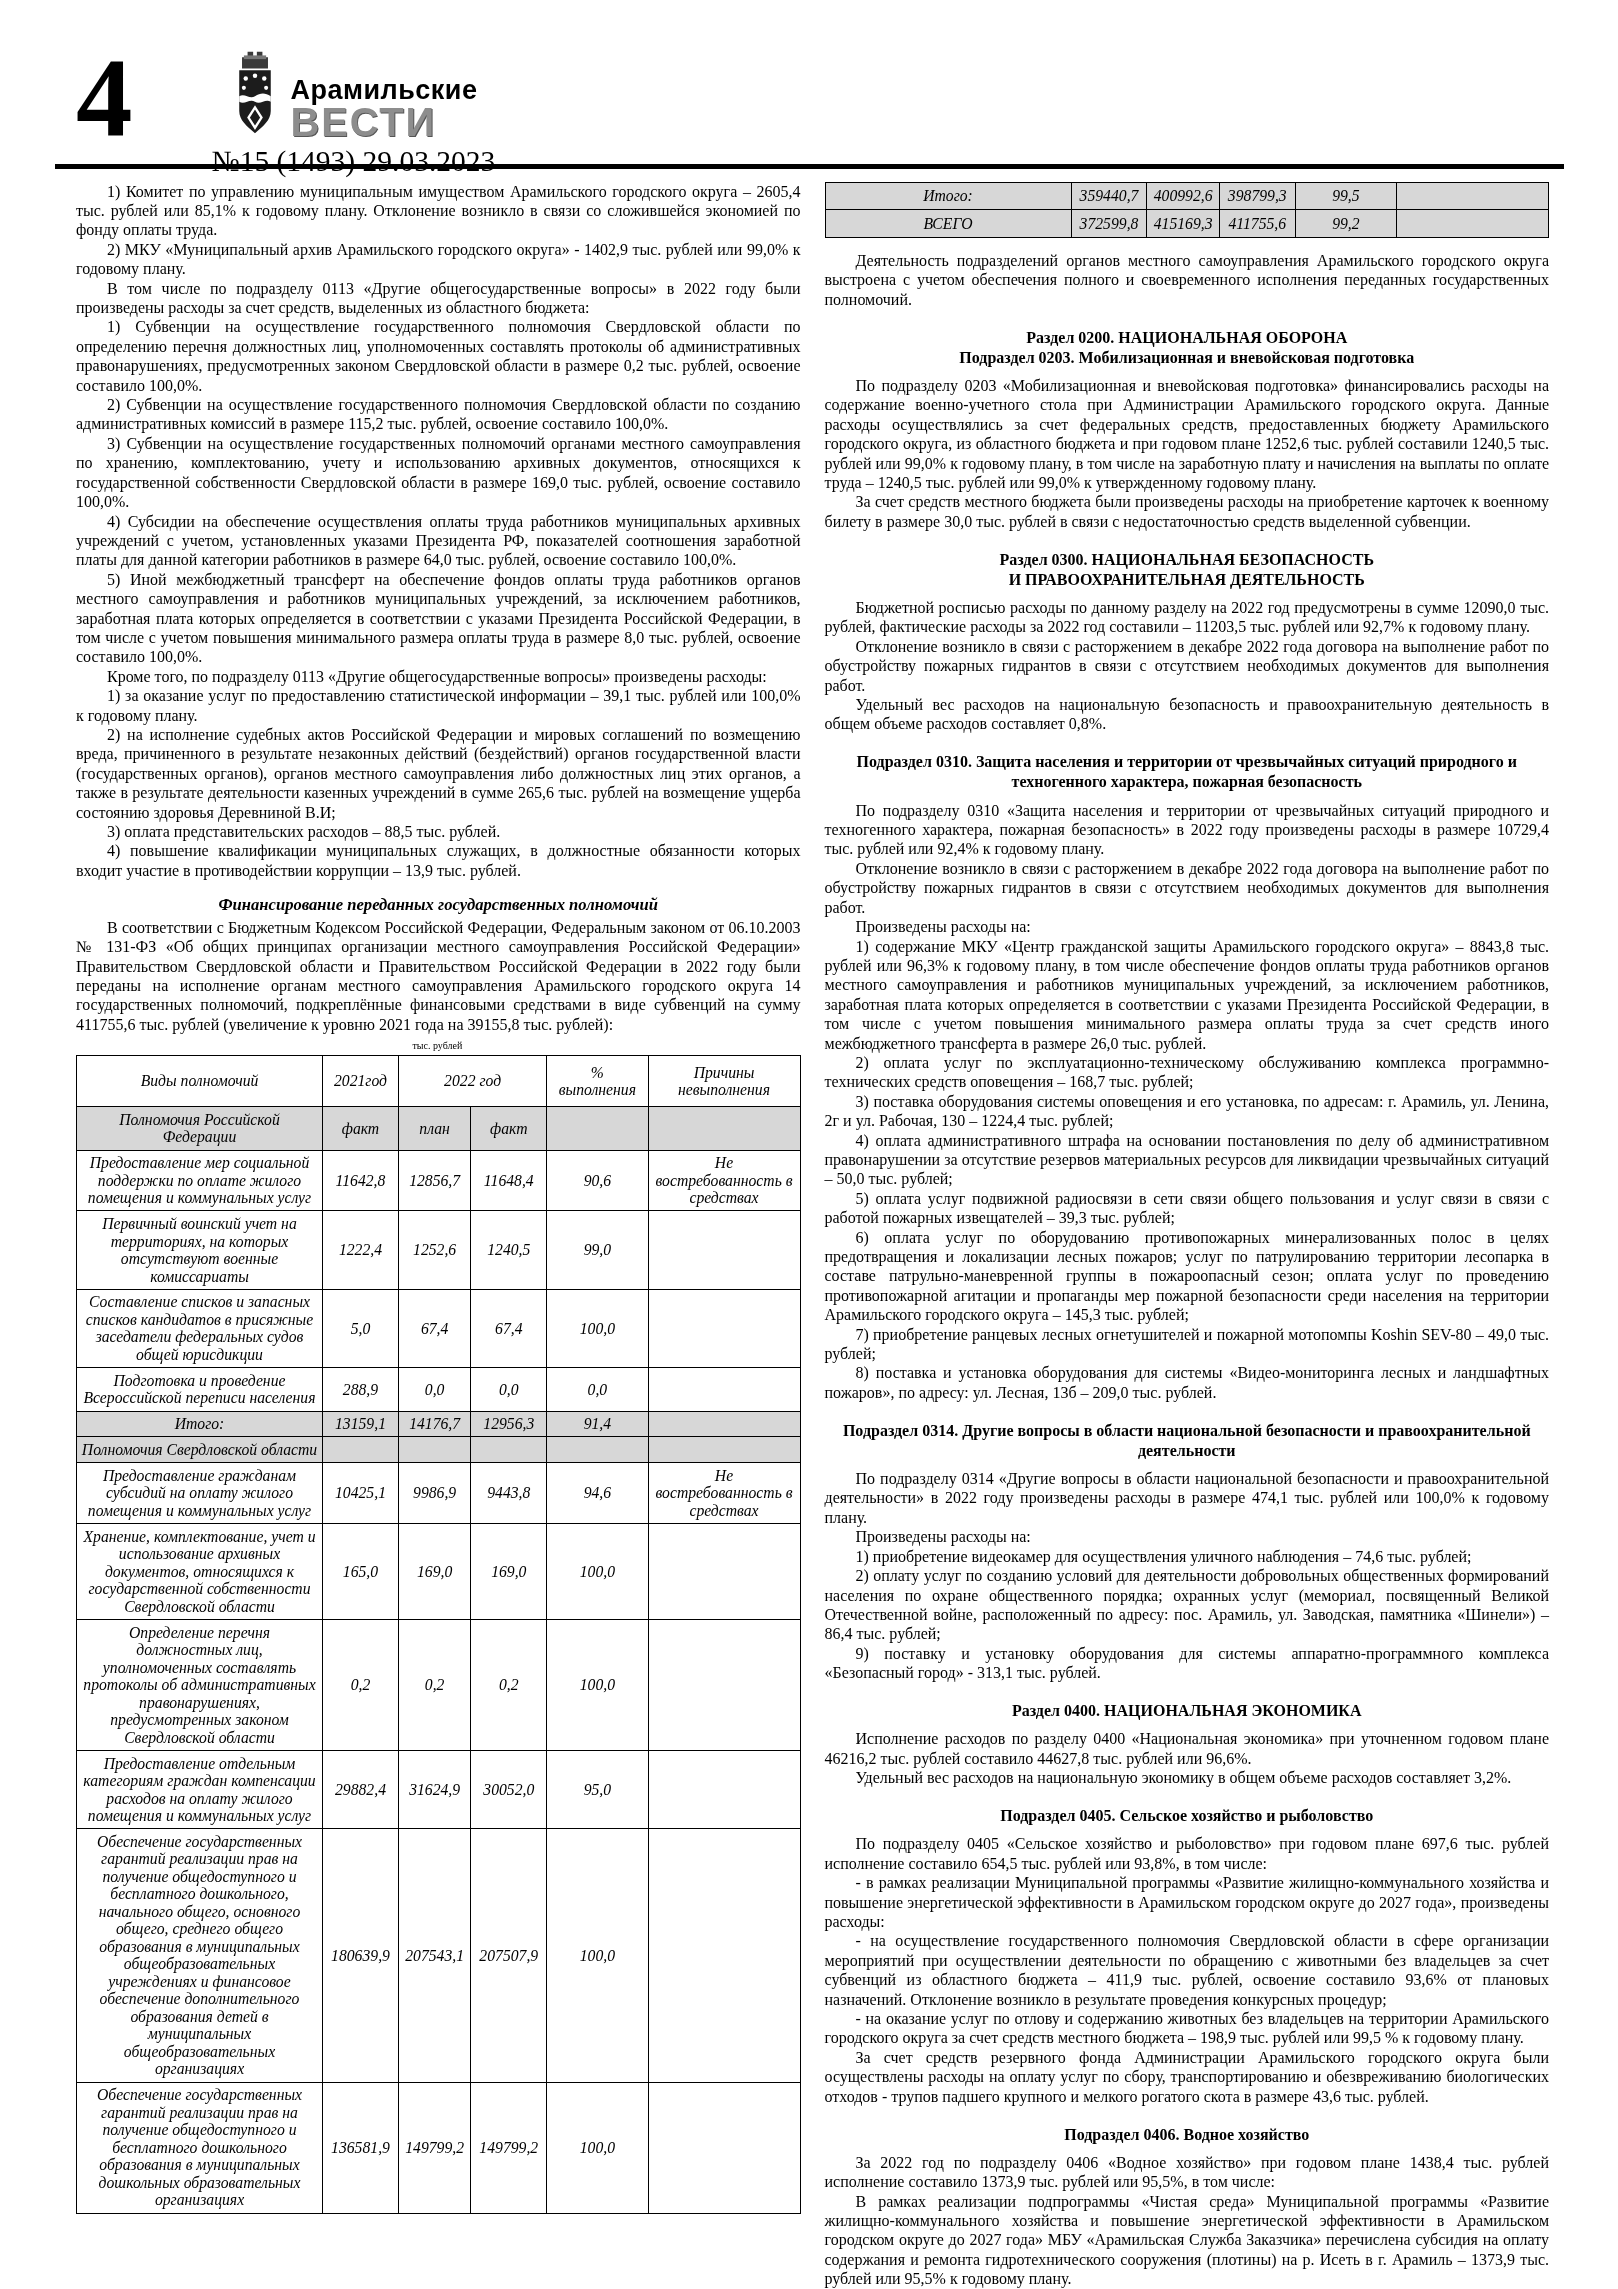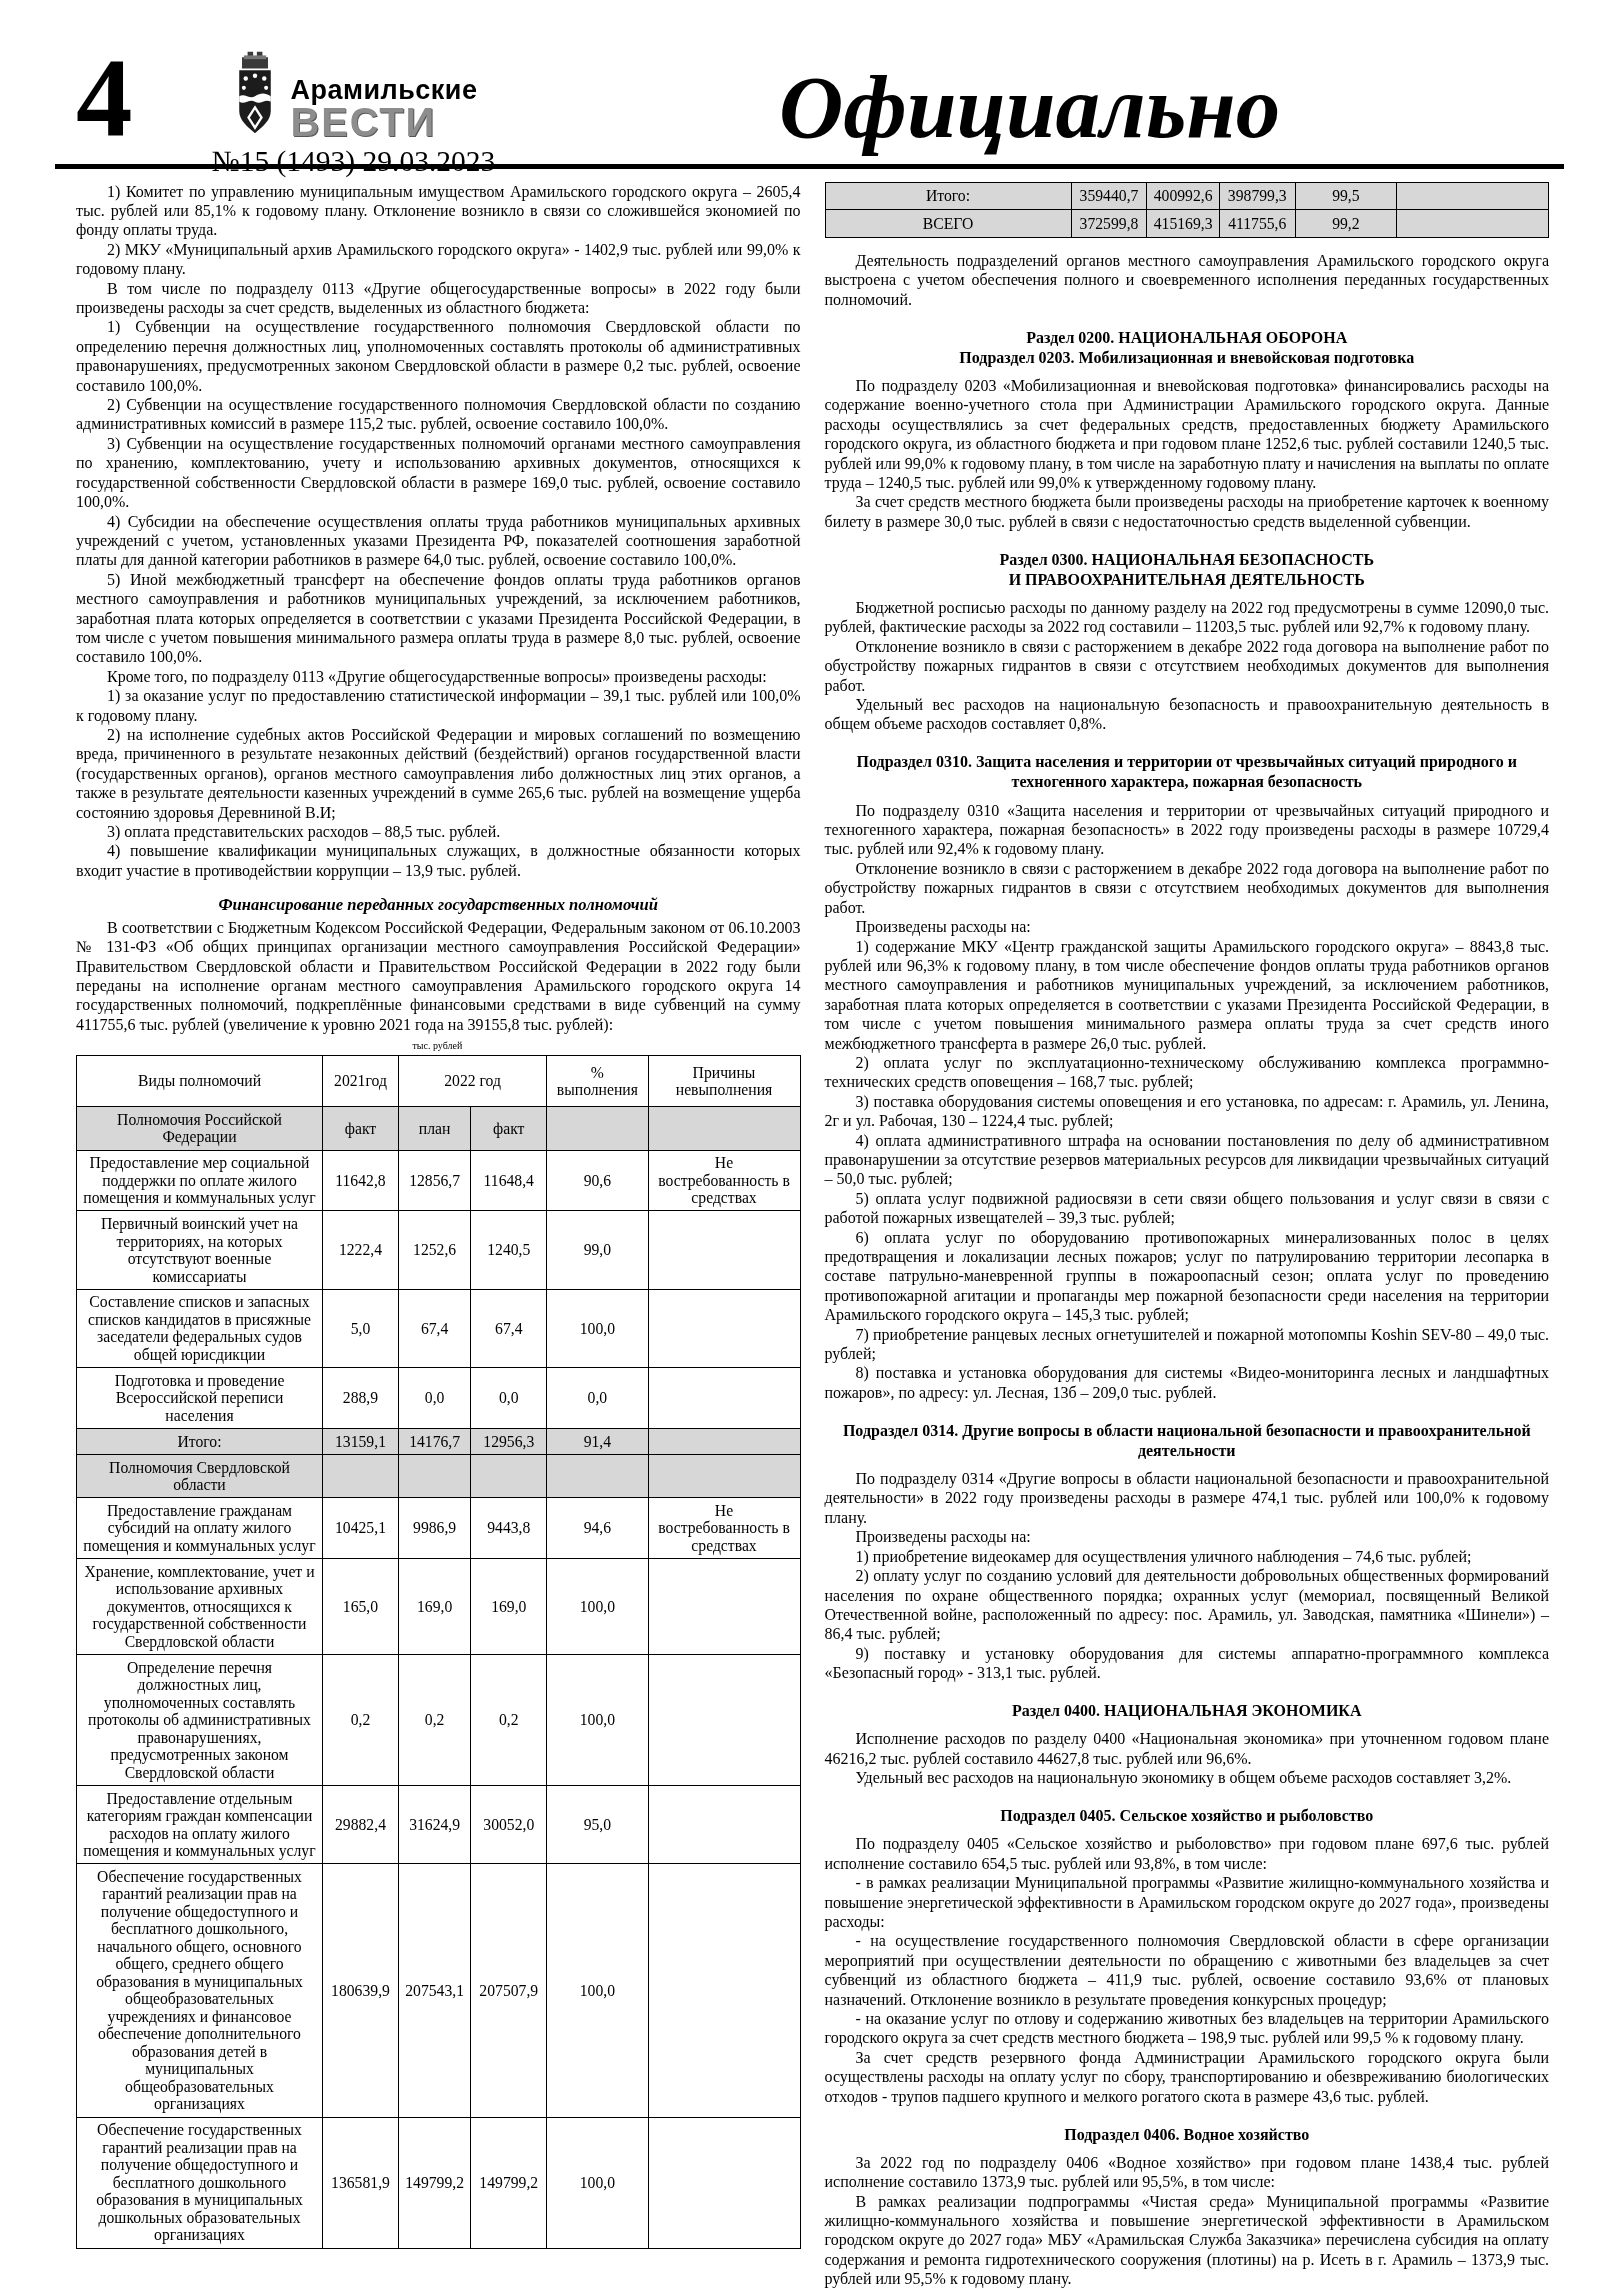--- a/index.html
+++ b/index.html
@@ -20,21 +20,21 @@
   .rule{height:4.6px;background:#000;margin:0 55px;}
   
   .cols{display:flex;gap:24px;padding:13px 70px 33px 76px;}
   .col{width:725px;box-sizing:border-box;}
   .para{margin:0;text-indent:31px;text-align:justify;font-size:16px;line-height:19.4px;}
   .mt{margin-top:7.4px;}
   .sec-h{margin:18.5px 0 8.3px;text-align:center;font-weight:bold;font-size:16px;line-height:20px;}
   .fin-h{margin:14.8px 0 2.8px;text-align:center;font-weight:bold;font-style:italic;font-size:16.6px;line-height:20px;}
   .unit{text-align:center;font-size:10px;margin:5.5px 1.8px 4.6px 0;}
   
-  .ptable{width:100%;border-collapse:collapse;table-layout:fixed;font-size:15.7px;}
+  .ptable{width:100%;border-collapse:collapse;table-layout:fixed;font-size:15.7px;font-style:italic;}
   .ptable td{border:1.8px solid #000;padding:3.7px 4.6px;text-align:center;vertical-align:middle;
              line-height:17.5px;word-wrap:break-word;}
   .th-row td{padding:7.4px 3.7px;}
   tr.shaded td{background:#d7d7d7;}
   .cont{margin-bottom:13px;}
   .cont td{padding:4.6px 3.7px;}
 </style>
 </head>
 <body>
 
@@ -58,21 +58,20 @@
             <path d="M28 64l7 11-7 11-7-11z" fill="none" stroke="#fff" stroke-width="2.5"></path>
           </svg>
         </span>
         <span class="brand-text">
           <div class="brand-top">Арамильские</div>
           <div class="brand-main">ВЕСТИ</div>
         </span>
       </div>
       <div class="issue">№15 (1493) 29.03.2023</div>
     </div>
-    <div class="official">Официально</div>
   </header>
 
   <div class="rule"></div>
 
   <main class="cols">
 
     <section class="col">
 
       <div>
 

